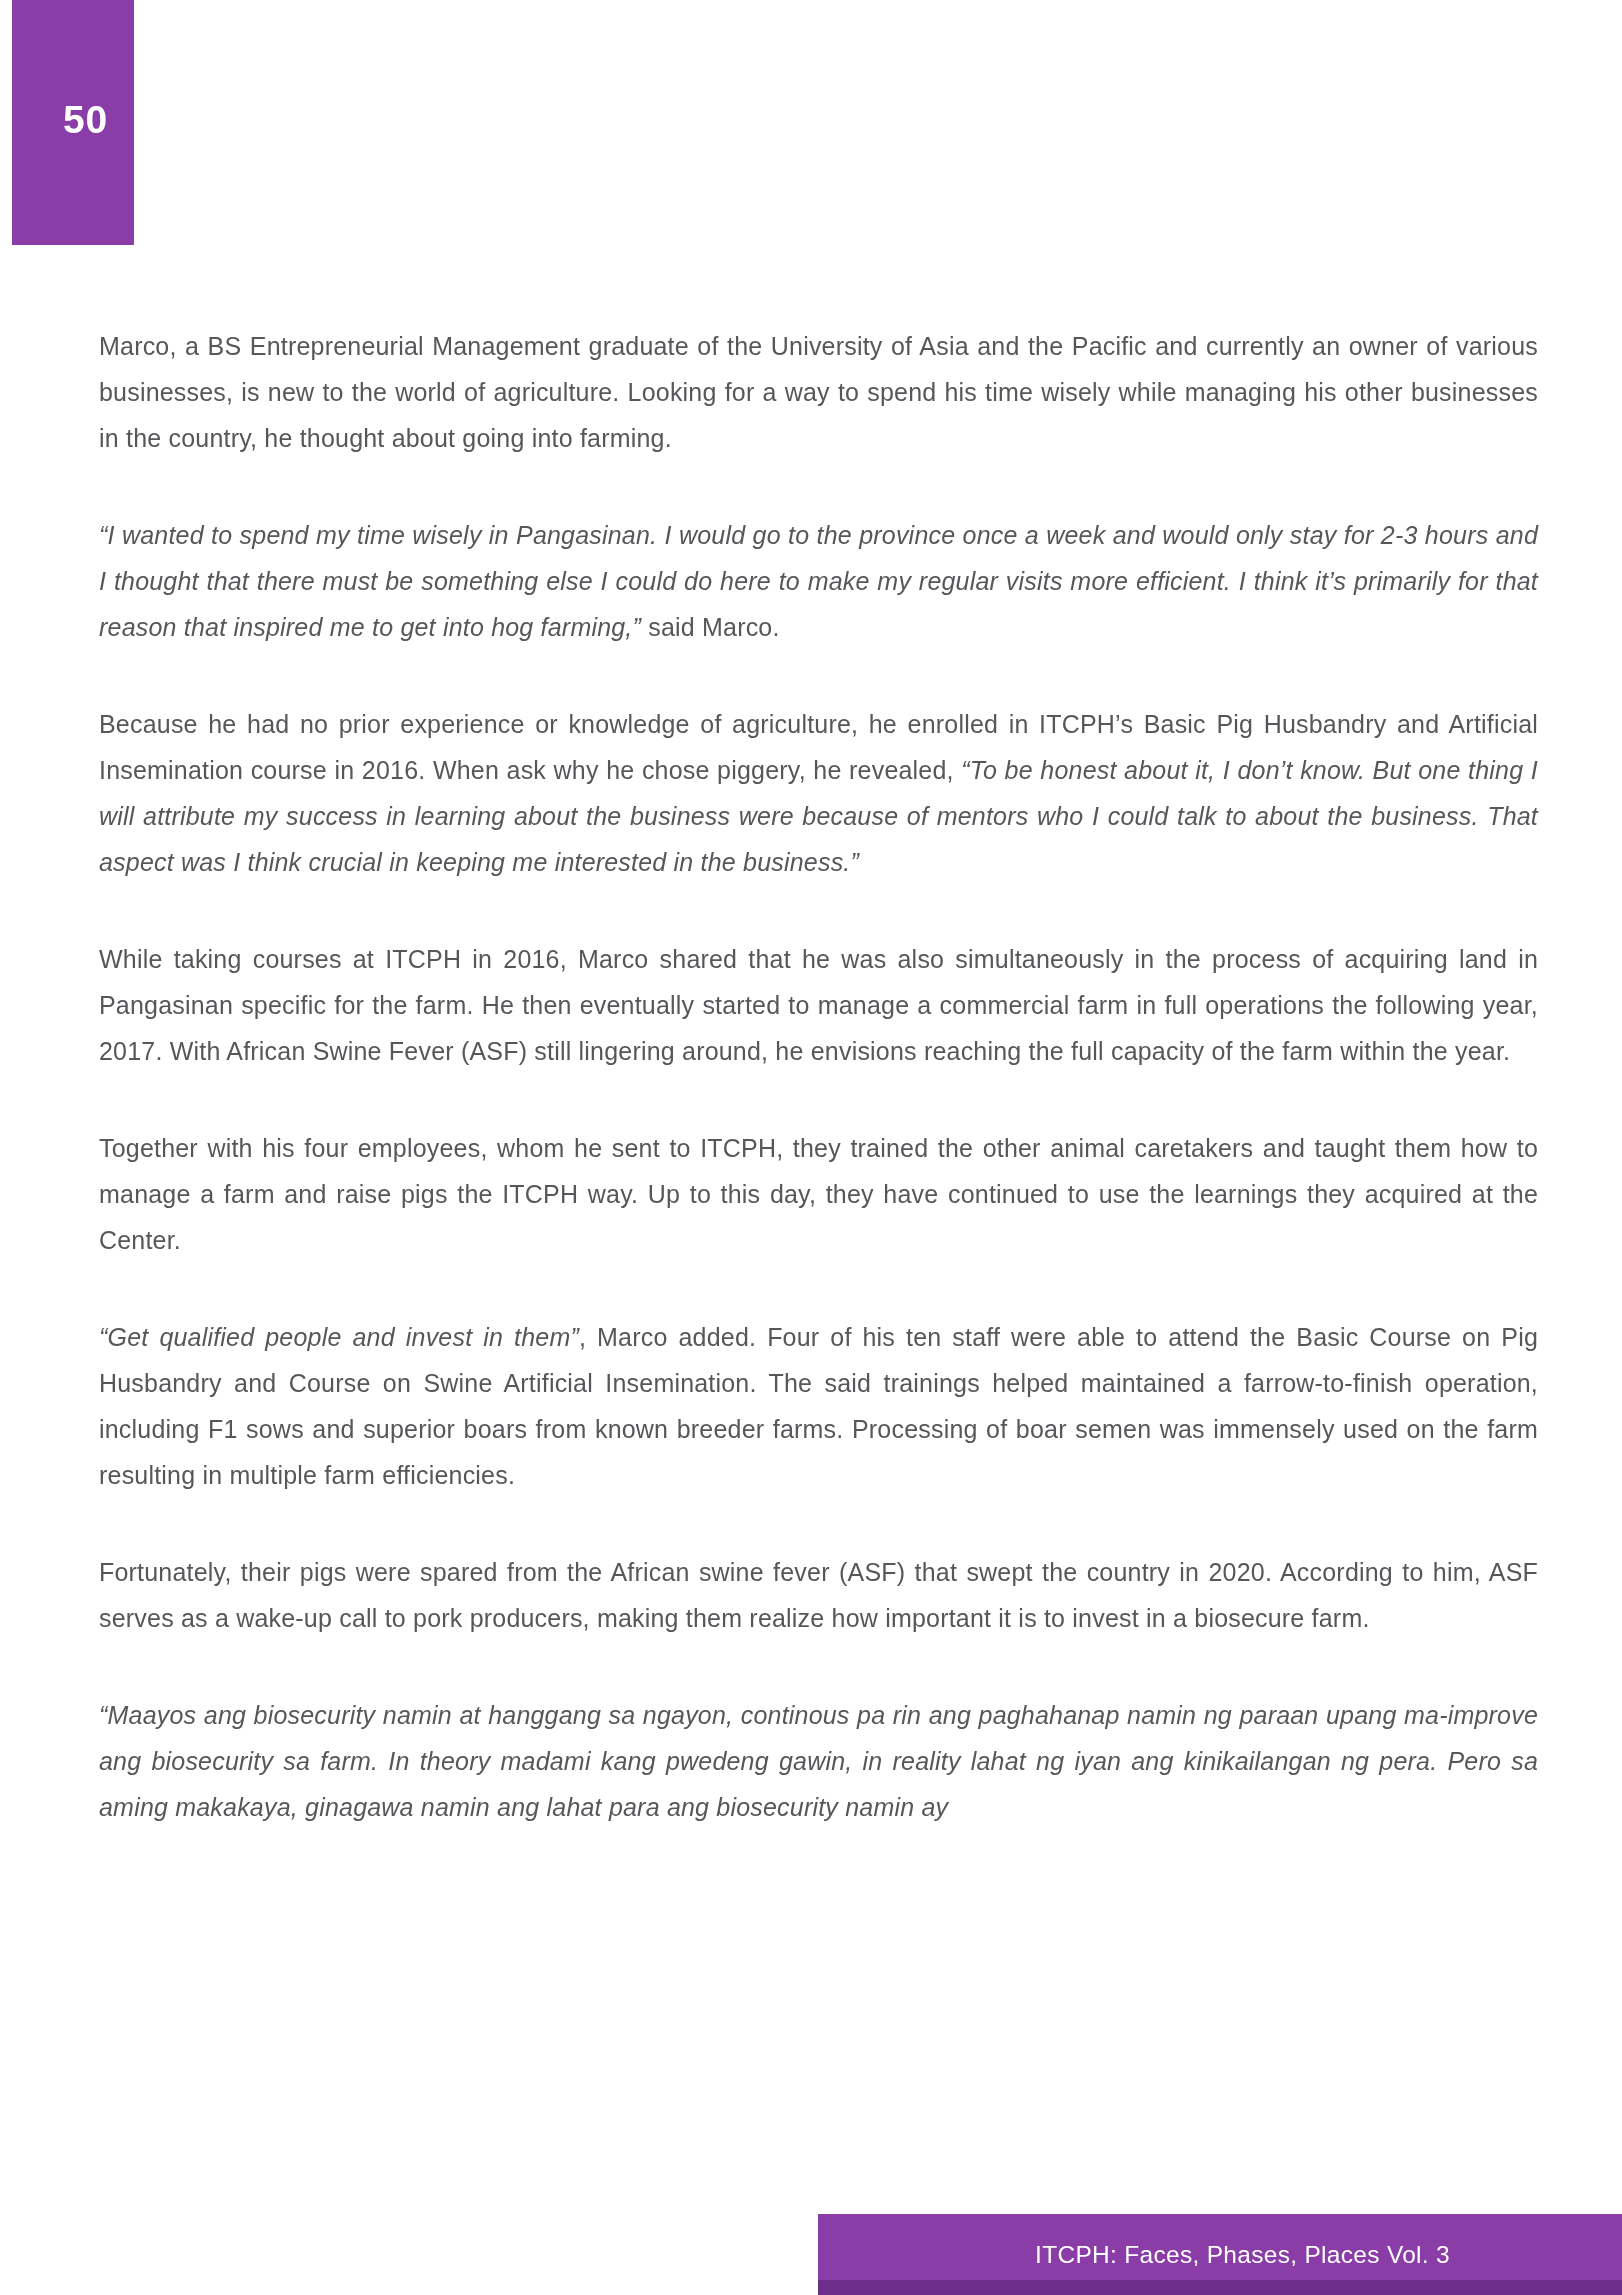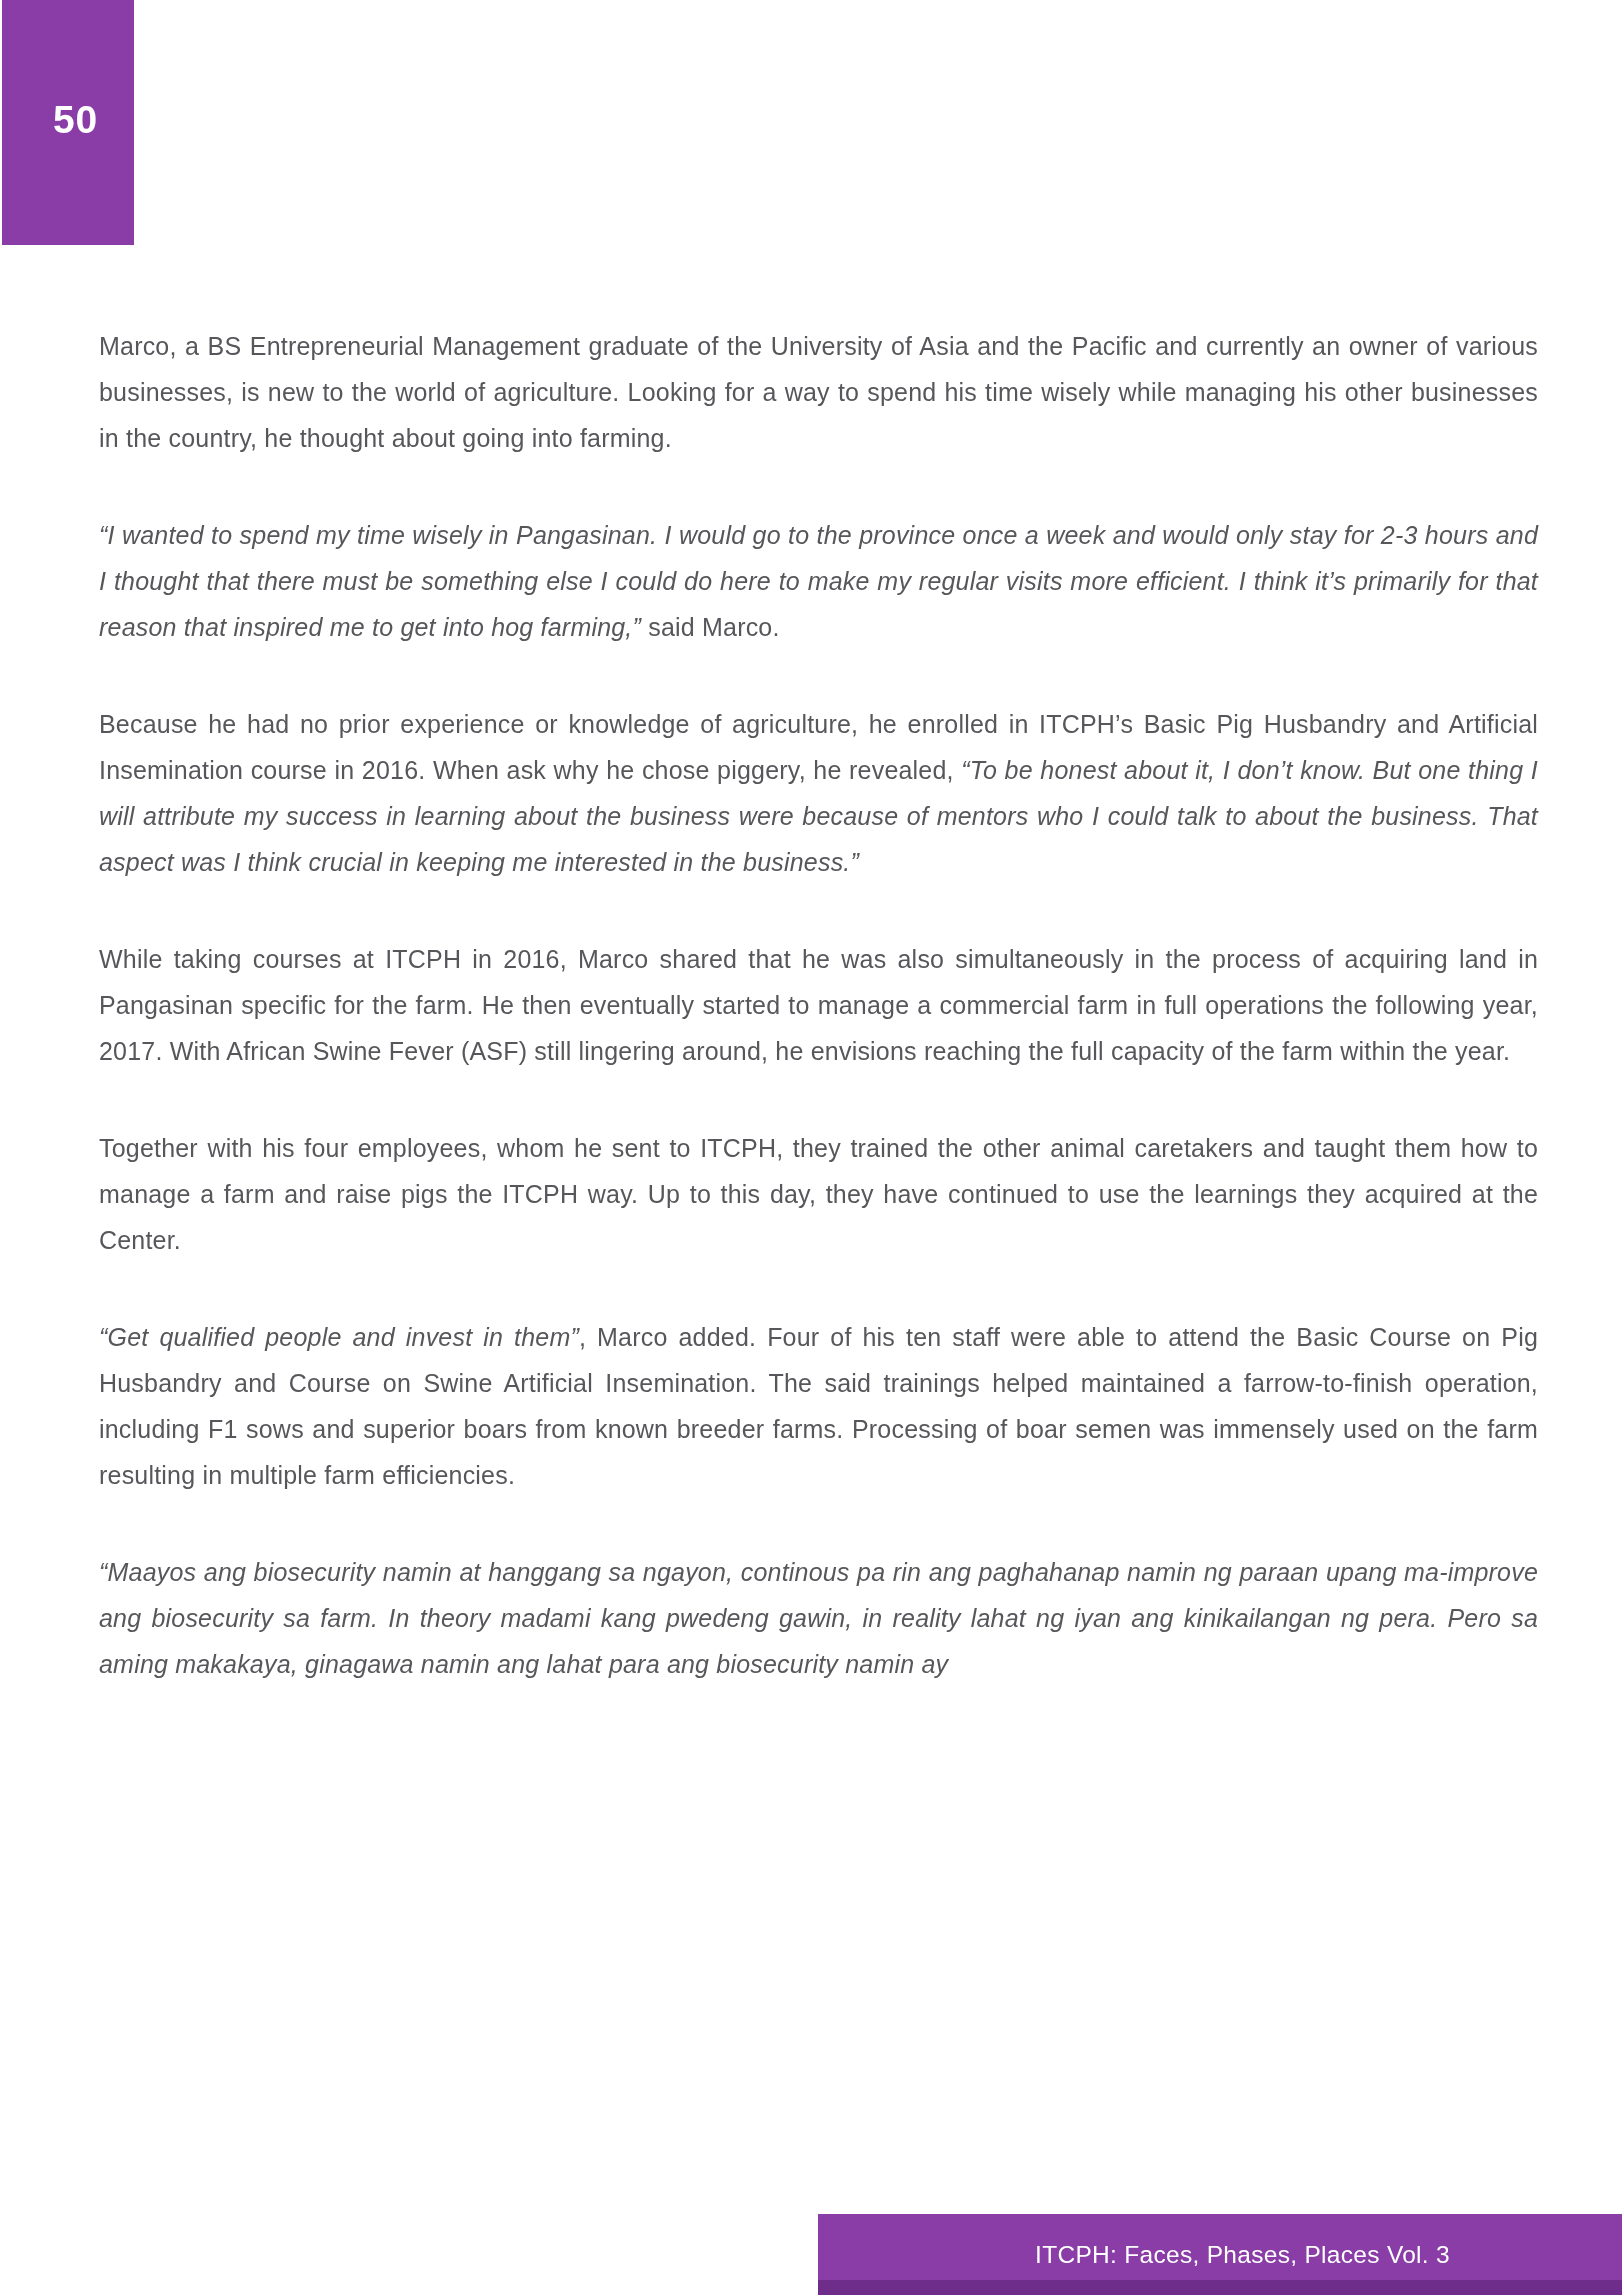--- a/index.html
+++ b/index.html
@@ -5,22 +5,22 @@
   * { margin: 0; padding: 0; box-sizing: border-box; }
   html, body { width: 1623px; height: 2295px; }
   body {
     position: relative;
     background: #ffffff;
     font-family: "Liberation Sans", sans-serif;
     overflow: hidden;
   }
   .page-number-block {
     position: absolute;
-    left: 2px; top: 0;
-    width: 132px; height: 245px;
+    left: 12px; top: 0;
+    width: 122px; height: 245px;
     background: #8a3da6;
   }
   .page-number {
     position: absolute;
     left: 51px; top: 98px;
     font-size: 39px;
     font-weight: 700;
     color: #ffffff;
     letter-spacing: 0.8px;
   }
@@ -67,20 +67,21 @@
   <div class="page-number">50</div>
 </div>
 
 <div class="article-body">
     <p class="para"><span class="run">Marco, a BS Entrepreneurial Management graduate of the University of Asia and the Pacific and currently an owner of various businesses, is new to the world of agriculture. Looking for a way to spend his time wisely while managing his other businesses in the country, he thought about going into farming.</span></p>
     <p class="para"><span class="run italic">“I wanted to spend my time wisely in Pangasinan. I would go to the province once a week and would only stay for 2-3 hours and I thought that there must be something else I could do here to make my regular visits more efficient. I think it’s primarily for that reason that inspired me to get into hog farming,”</span><span class="run"> said Marco.</span></p>
     <p class="para"><span class="run">Because he had no prior experience or knowledge of agriculture, he enrolled in ITCPH’s Basic Pig Husbandry and Artificial Insemination course in 2016. When ask why he chose piggery, he revealed, </span><span class="run italic">“To be honest about it, I don’t know. But one thing I will attribute my success in learning about the business were because of mentors who I could talk to about the business. That aspect was I think crucial in keeping me interested in the business.”</span></p>
     <p class="para"><span class="run">While taking courses at ITCPH in 2016, Marco shared that he was also simultaneously in the process of acquiring land in Pangasinan specific for the farm. He then eventually started to manage a commercial farm in full operations the following year, 2017. With African Swine Fever (ASF) still lingering around, he envisions reaching the full capacity of the farm within the year.</span></p>
     <p class="para"><span class="run">Together with his four employees, whom he sent to ITCPH, they trained the other animal caretakers and taught them how to manage a farm and raise pigs the ITCPH way. Up to this day, they have continued to use the learnings they acquired at the Center.</span></p>
     <p class="para"><span class="run italic">“Get qualified people and invest in them”</span><span class="run">, Marco added. Four of his ten staff were able to attend the Basic Course on Pig Husbandry and Course on Swine Artificial Insemination. The said trainings helped maintained a farrow-to-finish operation, including F1 sows and superior boars from known breeder farms. Processing of boar semen was immensely used on the farm resulting in multiple farm efficiencies.</span></p>
+    <p class="para"><span class="run">Fortunately, their pigs were spared from the African swine fever (ASF) that swept the country in 2020. According to him, ASF serves as a wake-up call to pork producers, making them realize how important it is to invest in a biosecure farm.</span></p>
     <p class="para"><span class="run italic">“Maayos ang biosecurity namin at hanggang sa ngayon, continous pa rin ang paghahanap namin ng paraan upang ma-improve ang biosecurity sa farm. In theory madami kang pwedeng gawin, in reality lahat ng iyan ang kinikailangan ng pera. Pero sa aming makakaya, ginagawa namin ang lahat para ang biosecurity namin ay</span></p>
   </div>
 
 <div class="footer-bar">
   <span class="footer-text">ITCPH: Faces, Phases, Places Vol. 3</span>
 </div>
 <div class="footer-strip"></div>
 
 
 </body></html>

